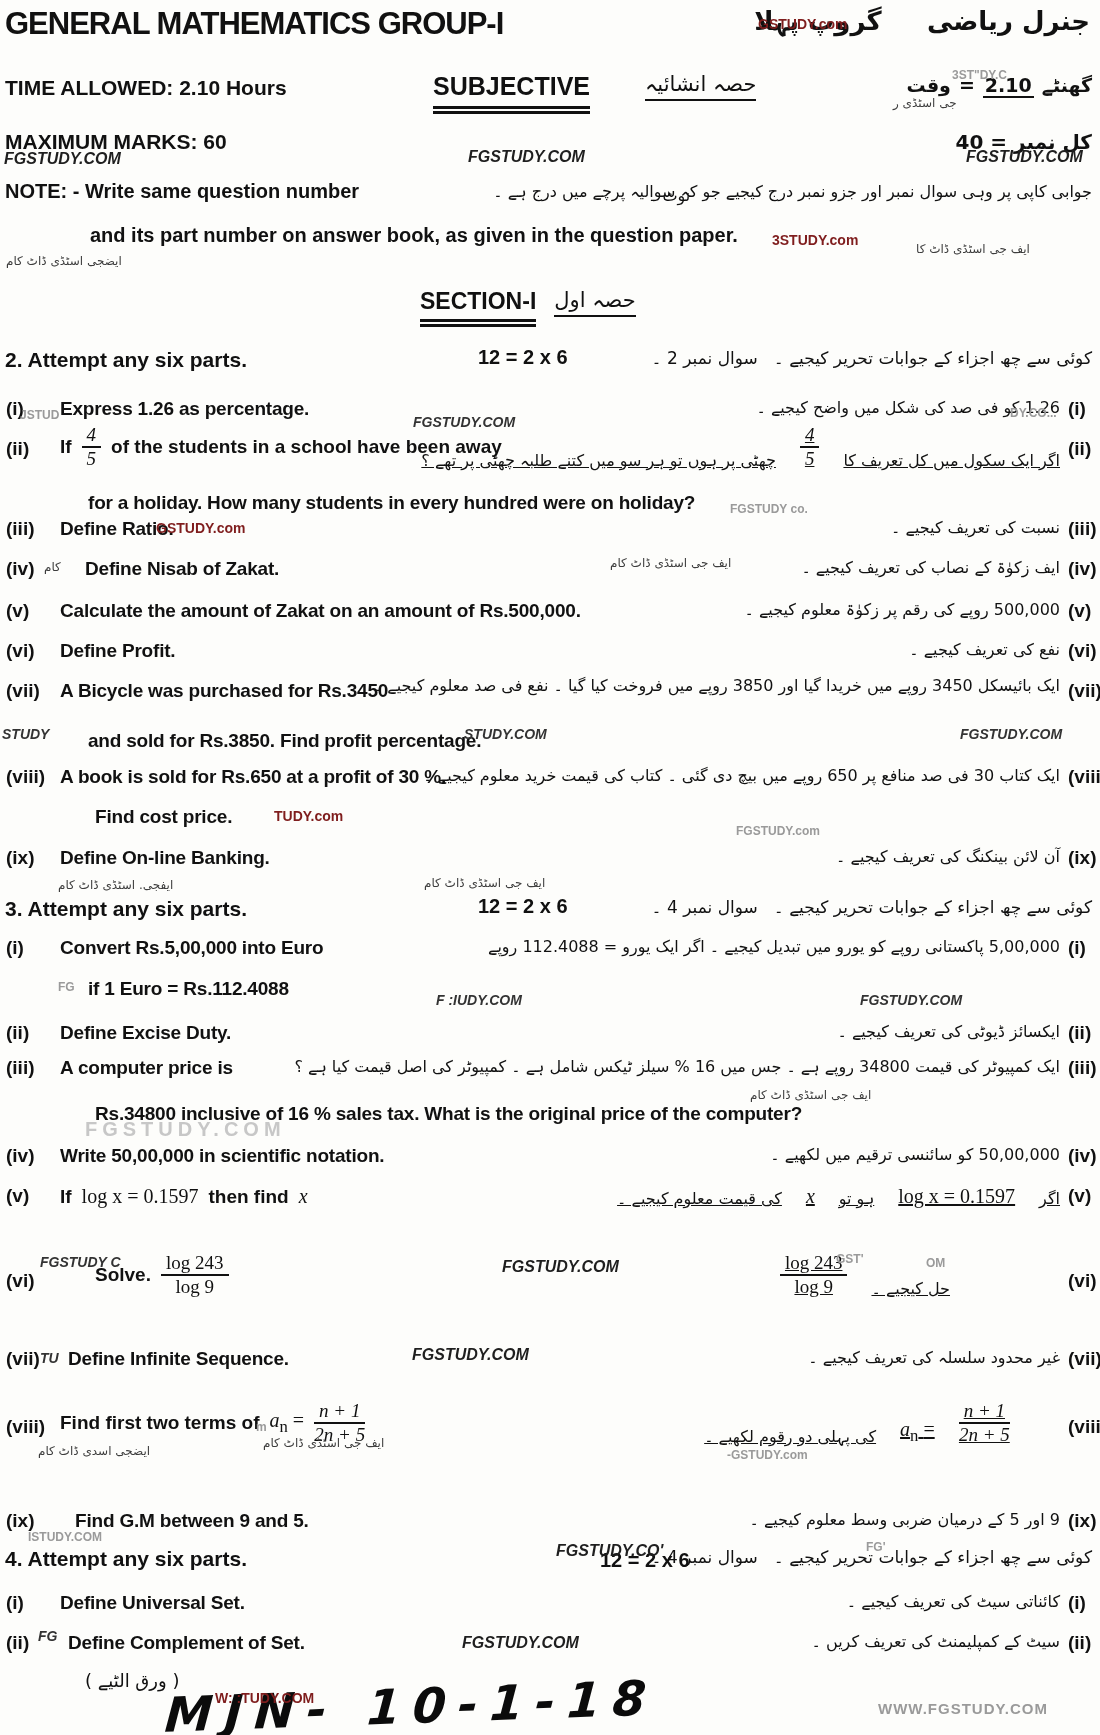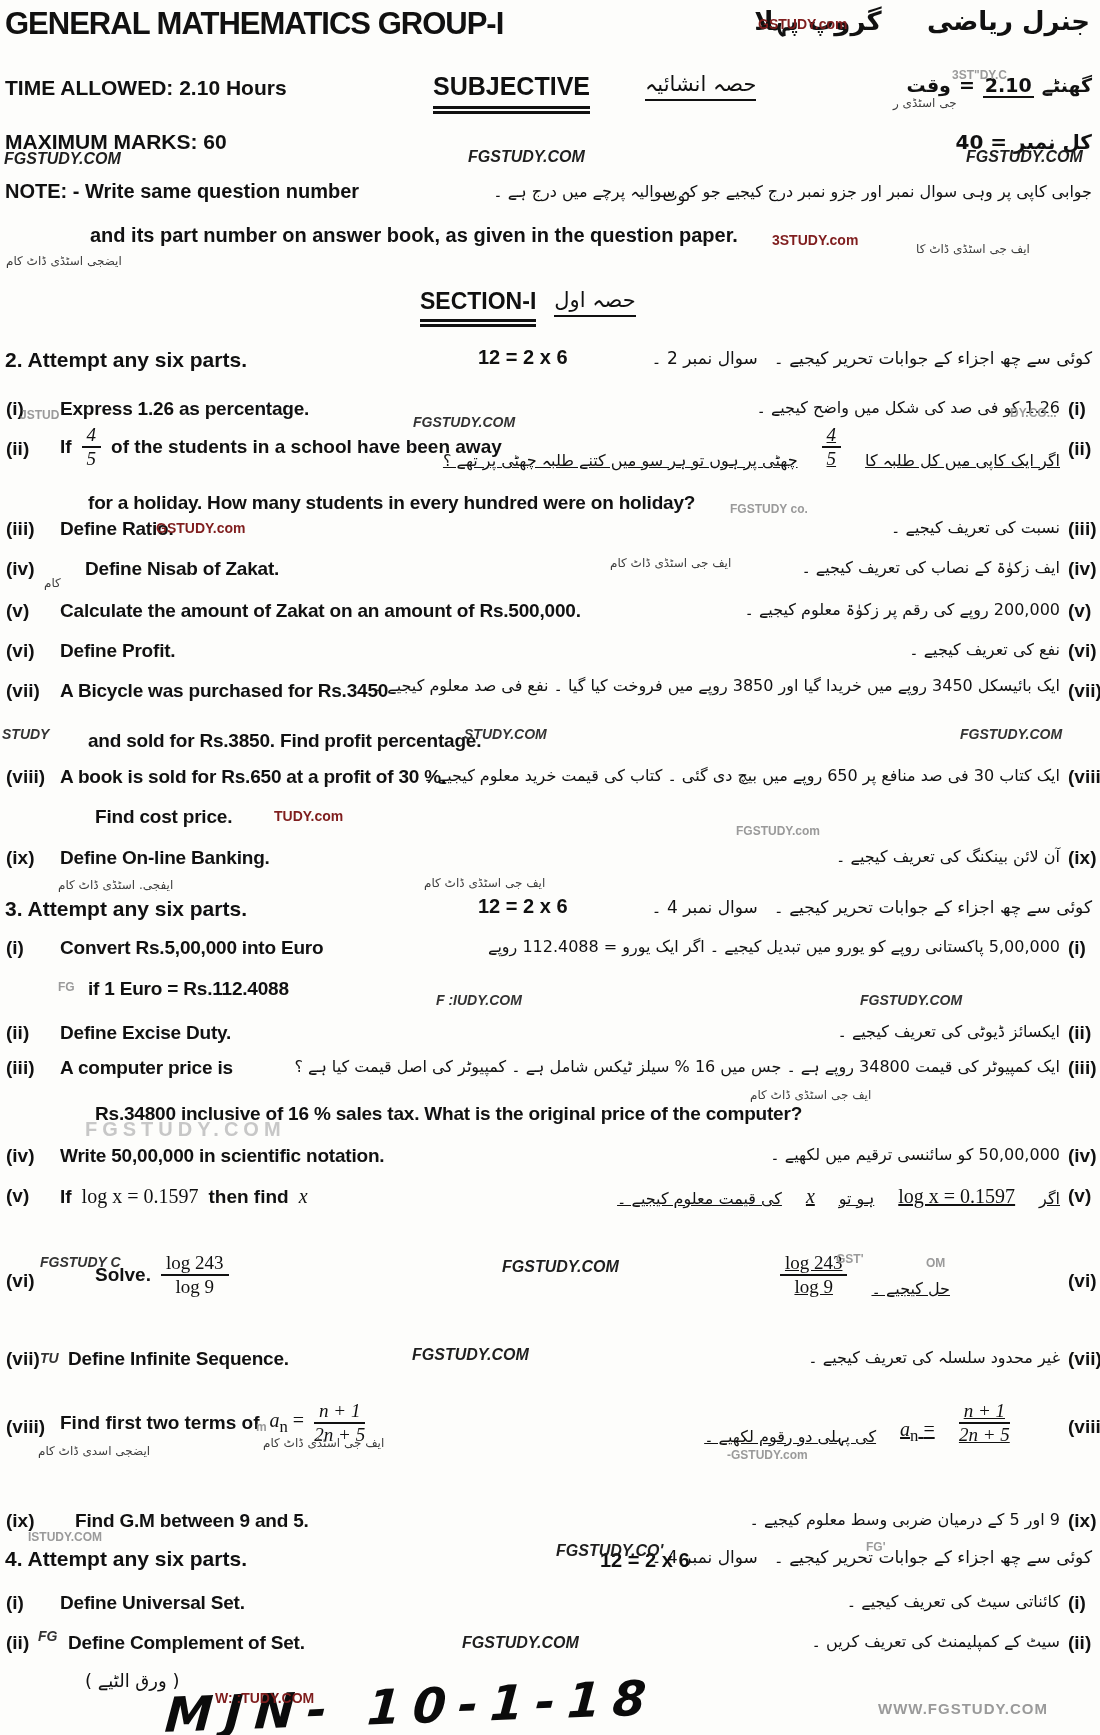--- a/index.html
+++ b/index.html
@@ -119,21 +119,21 @@
           <span>5</span>
         </span>
       <span>of the students in a school have been away</span>
     </span>
     <span class="urflex">
       <span dir="rtl">چھٹی پر ہوں تو ہر سو میں کتنے طلبہ چھٹی پر تھے ؟</span>
       <span class="frac">
           <span class="fn">4</span>
           <span>5</span>
         </span>
-      <span dir="rtl">اگر ایک کاپی میں کل طلبہ کا</span>
+      <span dir="rtl">اگر ایک سکول میں کل تعریف کا</span>
     </span>
     <span class="rno" style="top:14px">(ii)</span>
   </div>
   <div class="line" style="top:492px">
     <span class="en" style="left:88px">for a holiday.  How many students in every hundred were on holiday?</span>
   </div>
 
   <div class="line" style="top:518px">
     <span class="lno">(iii)</span>
     <span class="en">Define Ratio.</span>
@@ -144,21 +144,21 @@
   <div class="line" style="top:558px">
     <span class="lno">(iv)</span>
     <span class="en" style="left:85px">Define Nisab of Zakat.</span>
     <span class="ur" dir="rtl">ایف  زکوٰۃ کے نصاب کی تعریف کیجیے ۔</span>
     <span class="rno">(iv)</span>
   </div>
 
   <div class="line" style="top:600px">
     <span class="lno">(v)</span>
     <span class="en">Calculate the amount of Zakat on an amount of Rs.500,000.</span>
-    <span class="ur" dir="rtl">200,000 روپے کی رقم پر زکوٰۃ معلوم کیجیے ۔</span>
+    <span class="ur" dir="rtl">500,000 روپے کی رقم پر زکوٰۃ معلوم کیجیے ۔</span>
     <span class="rno">(v)</span>
   </div>
 
   <div class="line" style="top:640px">
     <span class="lno">(vi)</span>
     <span class="en">Define Profit.</span>
     <span class="ur" dir="rtl">نفع کی تعریف کیجیے ۔</span>
     <span class="rno">(vi)</span>
   </div>
 
@@ -339,21 +339,21 @@
     <span class="wm wmu" style="left: 893px; top: 96px;">جی اسٹڈی ر</span>
     <span class="wm wmg" style="left: 772px; top: 232px;">3STUDY.com</span>
     <span class="wm wmu" style="left: 916px; top: 242px;">ایف جی اسٹڈی ڈاٹ کا</span>
     <span class="wm wmu" style="left: 6px; top: 254px;">ایضجی اسٹڈی ڈاٹ کام</span>
     <span class="wm wmbs" style="left: 413px; top: 414px;">FGSTUDY.COM</span>
     <span class="wm wmgs" style="left: 20px; top: 408px;">JSTUD</span>
     <span class="wm wmgs" style="left: 1010px; top: 406px;">DY.CO...</span>
     <span class="wm wmg" style="left: 156px; top: 520px;">GSTUDY.com</span>
     <span class="wm wmgs" style="left: 730px; top: 502px;">FGSTUDY co.</span>
     <span class="wm wmu" style="left: 610px; top: 556px;">ایف جی اسٹڈی ڈاٹ کام</span>
-    <span class="wm wmu" style="left: 44px; top: 560px; margin-top: 16px;">كام</span>
+    <span class="wm wmu" style="left: 44px; top: 560px;">كام</span>
     <span class="wm wmbs" style="left: 2px; top: 726px;">STUDY</span>
     <span class="wm wmbs" style="left: 464px; top: 726px;">STUDY.COM</span>
     <span class="wm wmbs" style="left: 960px; top: 726px;">FGSTUDY.COM</span>
     <span class="wm wmg" style="left: 274px; top: 808px;">TUDY.com</span>
     <span class="wm wmgs" style="left: 736px; top: 824px;">FGSTUDY.com</span>
     <span class="wm wmu" style="left: 58px; top: 878px;">ایفجی. اسٹڈی ڈاٹ کام</span>
     <span class="wm wmu" style="left: 424px; top: 876px;">ایف جی اسٹڈی ڈاٹ کام</span>
     <span class="wm wmgs" style="left: 58px; top: 980px;">FG</span>
     <span class="wm wmbs" style="left: 436px; top: 992px;">F  :IUDY.COM</span>
     <span class="wm wmbs" style="left: 860px; top: 992px;">FGSTUDY.COM</span>

